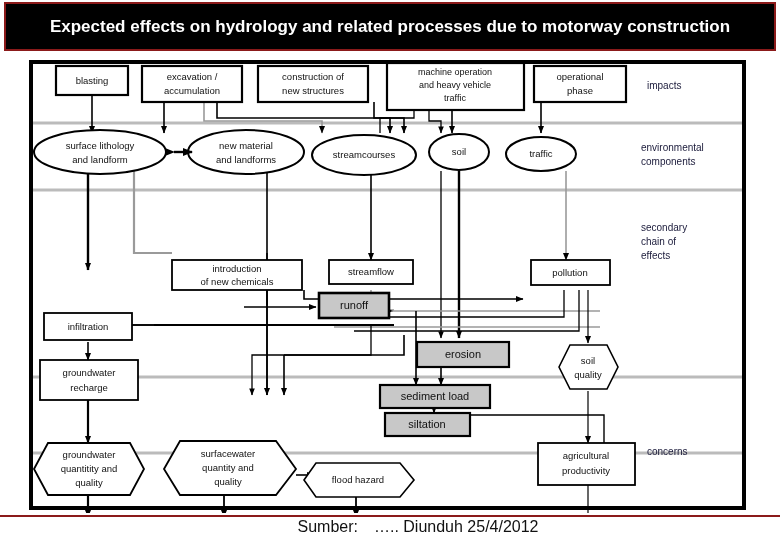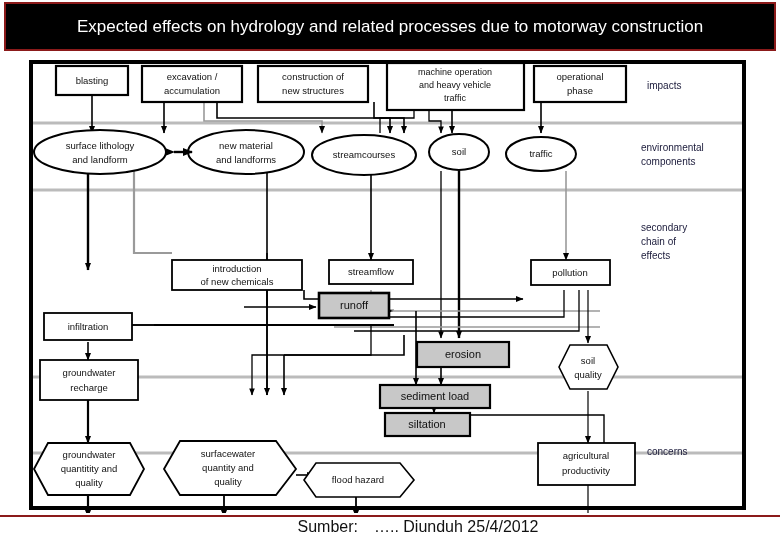--- a/index.html
+++ b/index.html
@@ -7,21 +7,21 @@
   #page{position:relative;width:780px;height:540px;background:#fff;}
 
   
   #title-banner{
     position:absolute;left:4px;top:2px;width:772px;height:49px;
     background:#000000;border:2px solid #8b1a1a;
     box-sizing:border-box;
     display:flex;align-items:center;justify-content:center;
   }
   #title-text{
-    color:#ffffff;font-weight:normal;font-size:17px;line-height:21px;
+    color:#ffffff;font-weight:bold;font-size:17px;line-height:21px;
     text-align:center;font-family:"Liberation Sans",sans-serif;
     padding:0 14px;letter-spacing:0px;
   }
 
   
   #diagram-wrap{position:absolute;left:4px;top:55px;width:780px;height:458px;}
   svg{display:block;}
   .nd-txt{font-family:"Liberation Sans",sans-serif;font-size:9.5px;fill:#111;
           text-anchor:middle;dominant-baseline:middle;}
   .nd-txt.sm{font-size:9px;}

